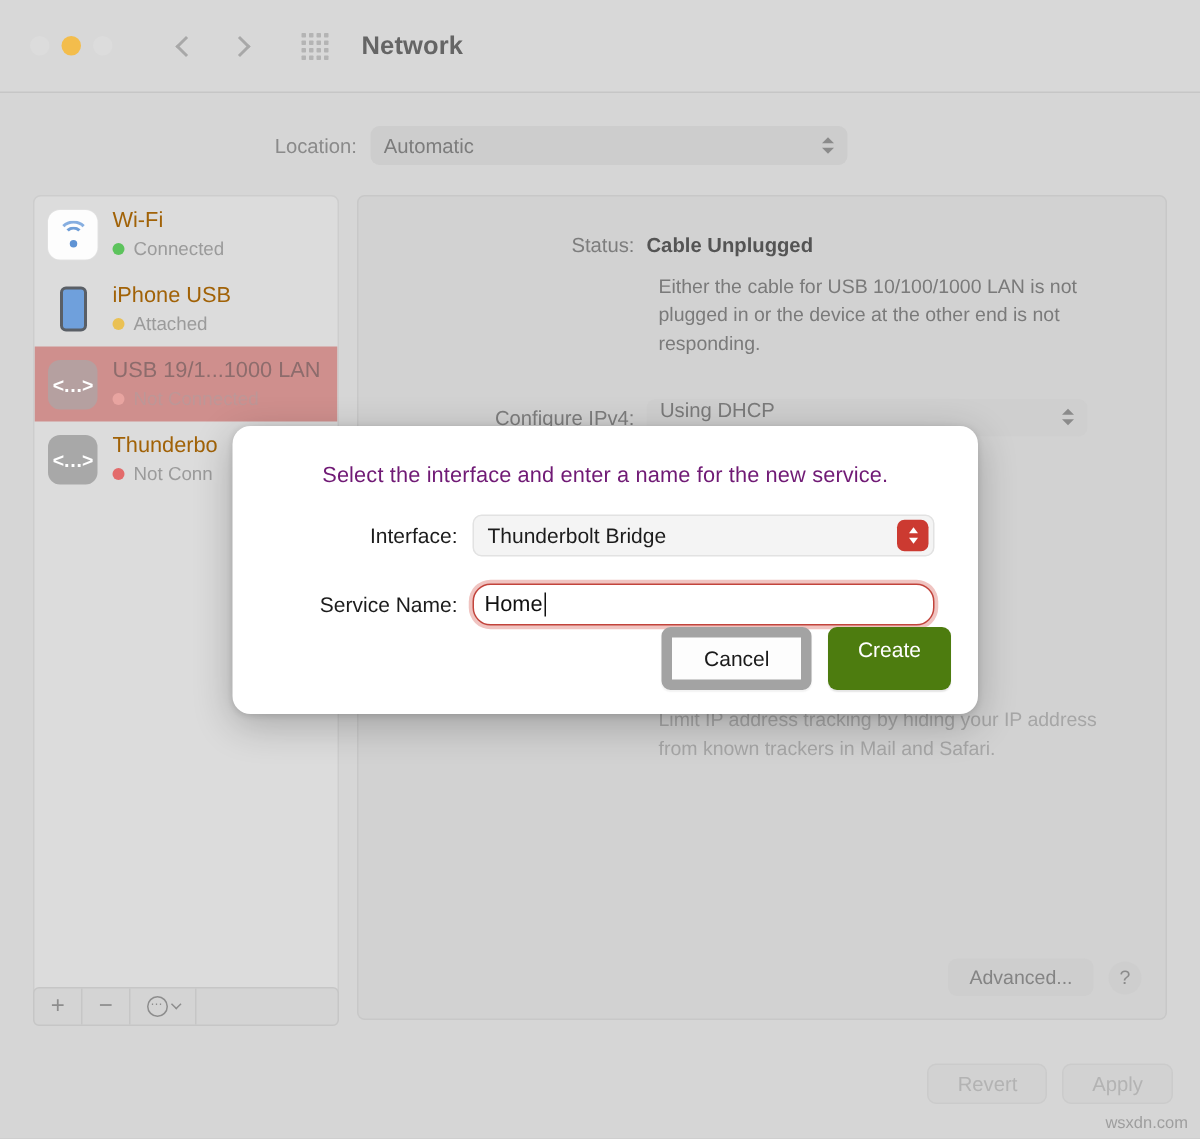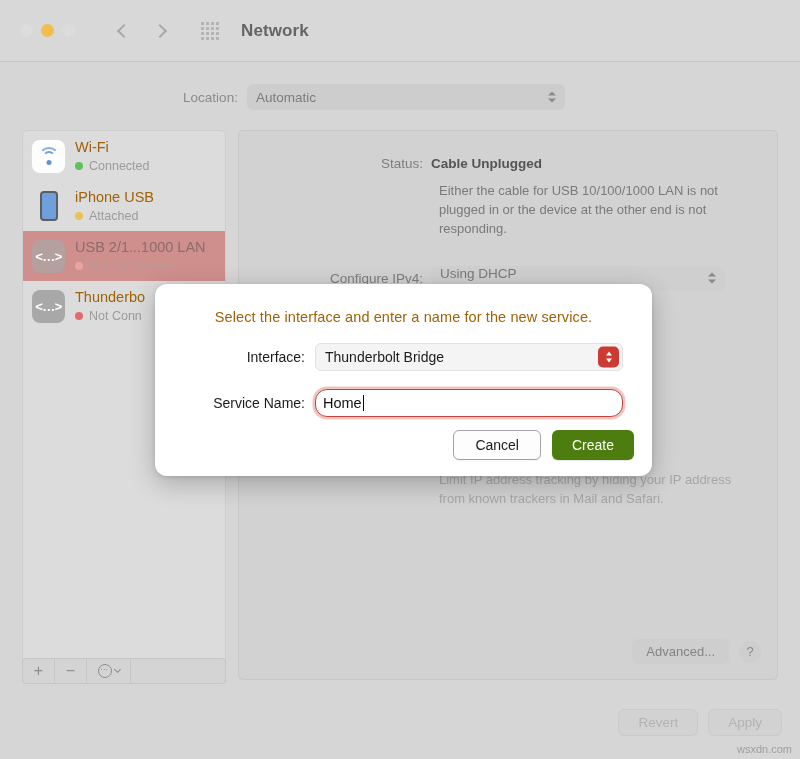--- a/index.html
+++ b/index.html
@@ -273,21 +273,21 @@
     position: absolute;
     left: 155px; top: 284px;
     width: 497px; height: 192px;
     background: #ffffff;
     border-radius: 12px;
     box-shadow: 0 7px 26px rgba(0,0,0,0.24), 0 1px 4px rgba(0,0,0,0.12);
   }
   #sheet-heading {
     margin-top: 25px;
     text-align: center;
-    font-size: 14.5px; color: #a16207;
+    font-size: 14.5px; color: #701a75;
     letter-spacing: 0.1px;
   }
   .sheet-row { display: flex; align-items: center; margin-top: 18px; }
   .sheet-label {
     width: 160px; text-align: right;
     padding-right: 10px;
     font-size: 14px; color: #1c1c1c;
     flex: none;
   }
   #interface-popup {
@@ -331,21 +331,21 @@
     width: 1.5px; height: 16px; background: #111;
     margin-left: 1px;
   }
 
   #sheet-buttons {
     position: absolute; right: 18px; bottom: 16px;
     display: flex; gap: 11px;
   }
   #cancel-button {
     background: #fdfdfd;
-    border: 1px solid #a3a3a3;
+    border: 7px solid #a3a3a3;
     border-radius: 6px;
     padding: 6px 21px;
     font-size: 14px; color: #1b1b1b;
     box-shadow: 0 1px 1px rgba(0,0,0,0.05);
   }
   #create-button {
     background: #4d7c0f;
     border-radius: 6px;
     padding: 7px 20px;
     font-size: 14px; color: #fff;
@@ -425,21 +425,21 @@
         <div class="svc-status">
           <span class="dot-status" style="background:#eac154"></span>
           <span>Attached</span>
         </div>
       </div>
     </div>
 
     <div class="svc selected">
       <div class="svc-icon icon-eth">&lt;…&gt;</div>
       <div class="svc-text">
-        <div class="svc-name">USB 2/1...1000 LAN</div>
+        <div class="svc-name">USB 19/1...1000 LAN</div>
         <div class="svc-status">
           <span class="dot-status" style="background:#e8a4a0"></span>
           <span>Not Connected</span>
         </div>
       </div>
     </div>
 
     <div class="svc">
       <div class="svc-icon icon-eth">&lt;…&gt;</div>
       <div class="svc-text">

